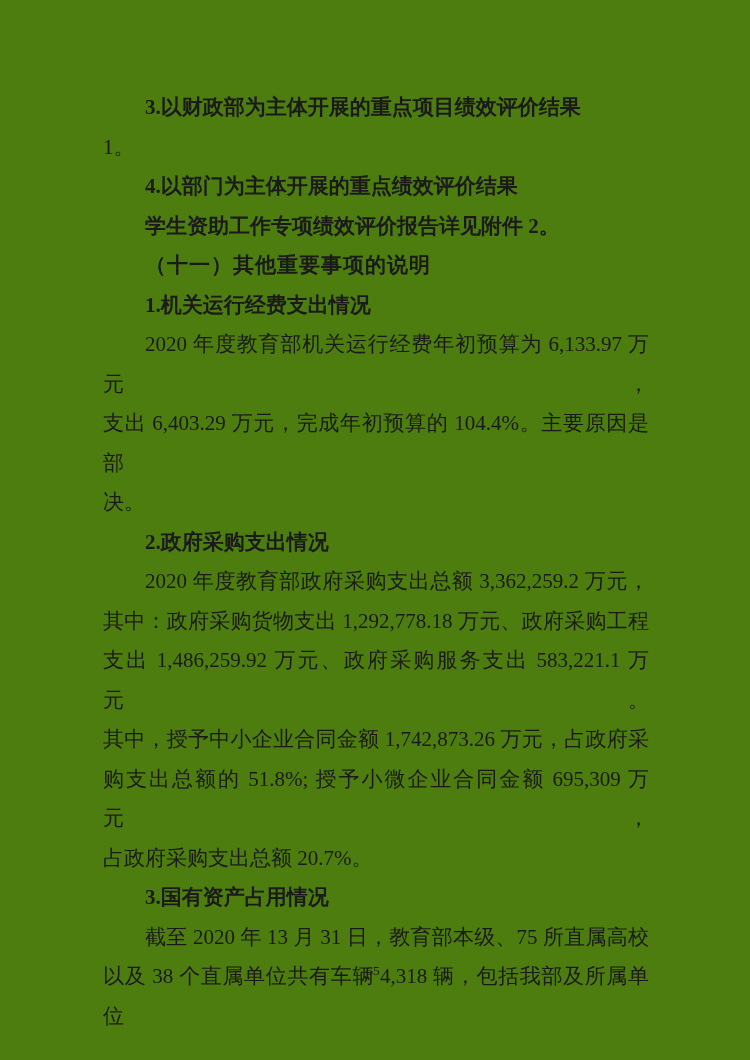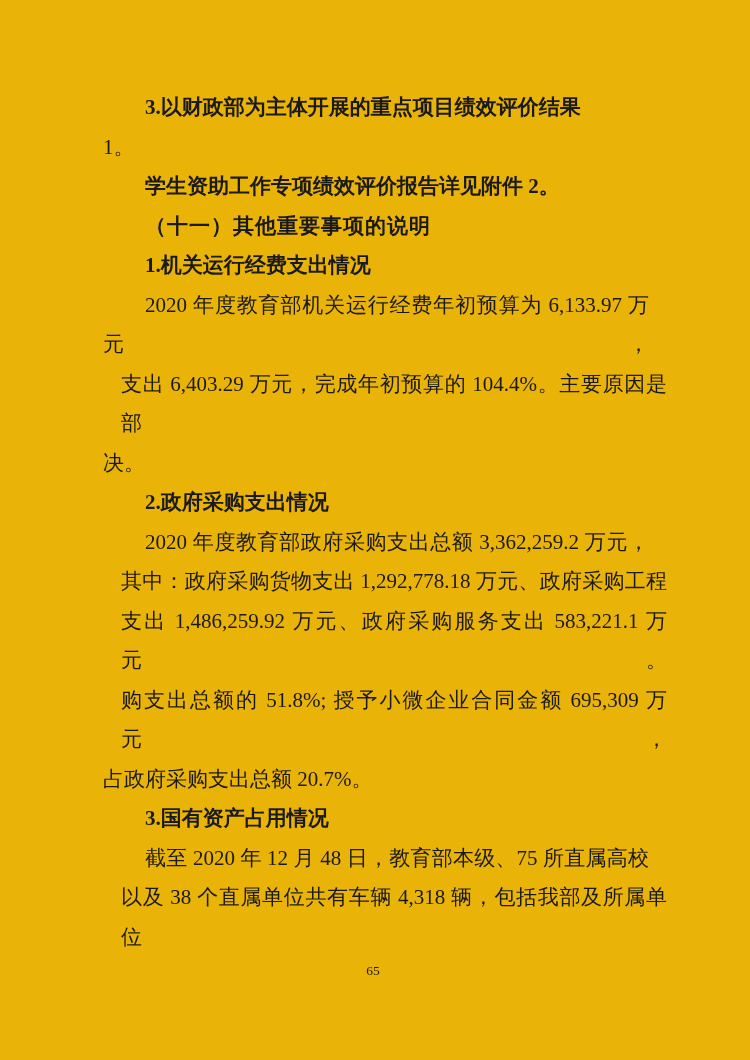--- a/index.html
+++ b/index.html
@@ -4,21 +4,21 @@
 <style>
   html, body {
     margin: 0;
     padding: 0;
     background: #ffffff;
   }
   .page {
     position: relative;
     width: 750px;
     height: 1060px;
-    background: #eab308;
+    background: #4d7c0f;
     font-family: "Liberation Serif", "DejaVu Serif", serif;
     color: #1a1a1a;
     overflow: hidden;
   }
   .content {
     position: absolute;
     left: 103px;
     top: 88px;
     width: 546px;
     font-size: 21px;
@@ -46,21 +46,20 @@
     text-indent: 2em;
     text-align: justify;
     text-align-last: justify;
     white-space: normal;
   }
   
   .pm {
     text-align: justify;
     text-align-last: justify;
     white-space: normal;
-    margin-left: 18px;
   }
   
   .pl {
     text-align: left;
   }
   
   .pfl {
     text-indent: 2em;
     text-align: left;
     font-weight: bold;
@@ -75,31 +74,33 @@
     color: #1a1a1a;
   }
 </style>
 </head>
 <body>
 
 <div class="page">
   <div class="content">
     <div class="line h">3.以财政部为主体开展的重点项目绩效评价结果</div>
     <div class="line pl">1。</div>
+    <div class="line h">4.以部门为主体开展的重点绩效评价结果</div>
     <div class="line pfl">学生资助工作专项绩效评价报告详见附件 2。</div>
     <div class="line hs">（十一）其他重要事项的说明</div>
     <div class="line h">1.机关运行经费支出情况</div>
     <div class="line pf">2020 年度教育部机关运行经费年初预算为 6,133.97 万元，</div>
     <div class="line pm">支出 6,403.29 万元，完成年初预算的 104.4%。主要原因是部</div>
     <div class="line pl">决。</div>
     <div class="line h">2.政府采购支出情况</div>
     <div class="line pf">2020 年度教育部政府采购支出总额 3,362,259.2 万元，</div>
     <div class="line pm">其中：政府采购货物支出 1,292,778.18 万元、政府采购工程</div>
     <div class="line pm">支出 1,486,259.92 万元、政府采购服务支出 583,221.1 万元。</div>
+    <div class="line pm">其中，授予中小企业合同金额 1,742,873.26 万元，占政府采</div>
     <div class="line pm">购支出总额的 51.8%; 授予小微企业合同金额 695,309 万元，</div>
     <div class="line pl">占政府采购支出总额 20.7%。</div>
     <div class="line h">3.国有资产占用情况</div>
-    <div class="line pf">截至 2020 年 12 月 48 日，教育部本级、75 所直属高校</div>
+    <div class="line pf">截至 2020 年 13 月 31 日，教育部本级、75 所直属高校</div>
     <div class="line pm">以及 38 个直属单位共有车辆 4,318 辆，包括我部及所属单位</div>
 
   </div>
   <div class="page-num">65</div>
 </div>
 
 </body></html>

